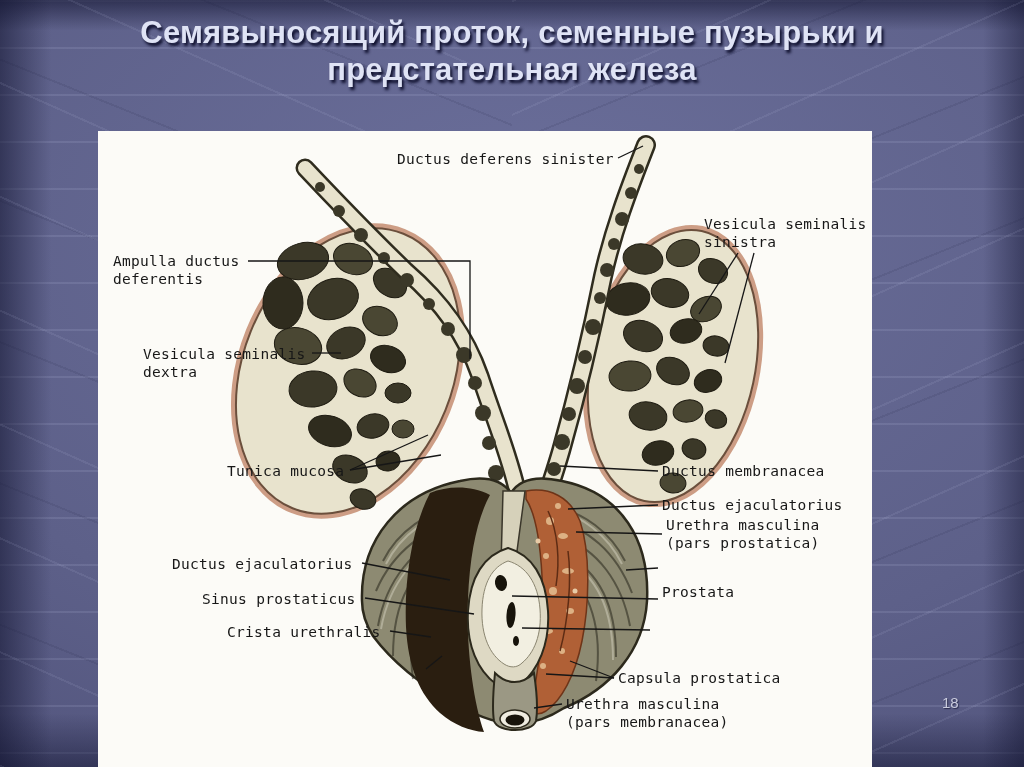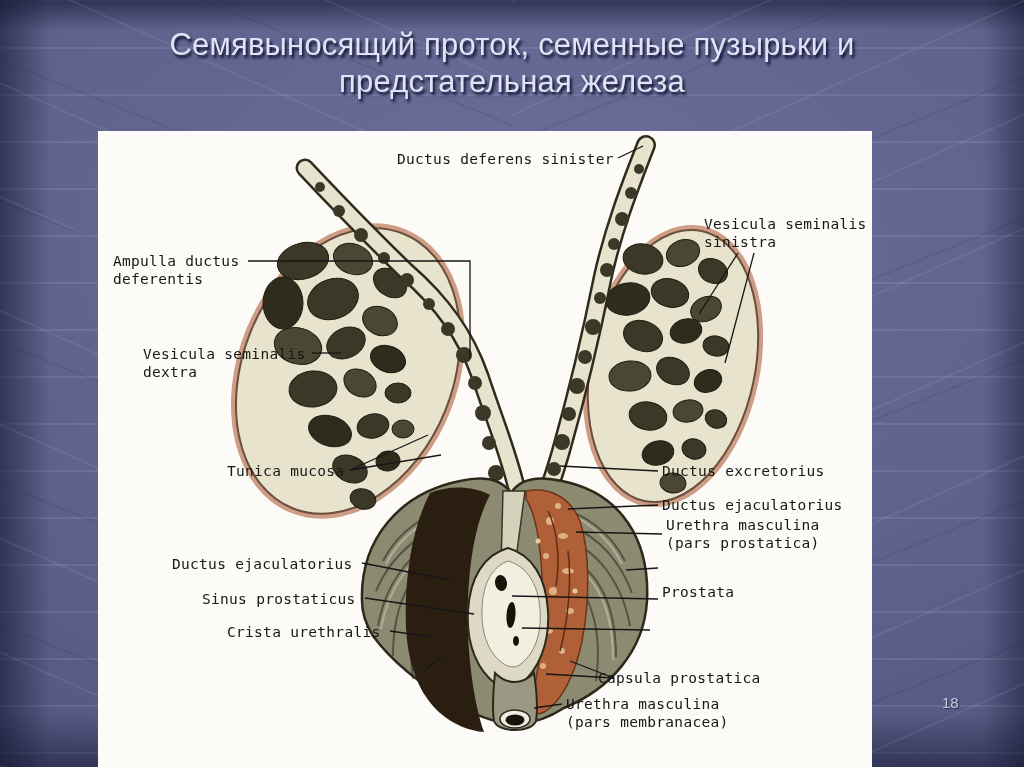--- a/index.html
+++ b/index.html
@@ -15,22 +15,22 @@
   .grid-half{position:absolute;top:0;height:767px;width:512px;pointer-events:none;}
   .grid-half.l{left:0;
     background:
       repeating-linear-gradient(24deg, rgba(205,210,242,.09) 0 2px, rgba(0,0,0,0) 2px 104px),
       repeating-linear-gradient(22deg, rgba(24,26,58,.10) 0 2px, rgba(0,0,0,0) 2px 131px);}
   .grid-half.r{left:512px;
     background:
       repeating-linear-gradient(156deg, rgba(205,210,242,.09) 0 2px, rgba(0,0,0,0) 2px 104px),
       repeating-linear-gradient(158deg, rgba(24,26,58,.10) 0 2px, rgba(0,0,0,0) 2px 131px);}
   .title{
-    position:absolute;left:0;right:0;top:14px;margin:12px;
-    text-align:center;font-weight:normal;font-size:31px;line-height:37px;
+    position:absolute;left:0;right:0;top:14px;margin:0;
+    text-align:center;font-weight:bold;font-size:31px;line-height:37px;
     color:#dfe3f5;letter-spacing:.2px;
     text-shadow:2px 3px 3px rgba(8,10,38,.95);
   }
   .title span{display:block;}
   .figure{
     position:absolute;left:98px;top:131px;width:774px;height:728px;
     background:#fcfbf7;
   }
   .figure svg{position:absolute;left:0;top:0;}
   .lbl{
@@ -246,27 +246,27 @@
     </svg>
 
     <div class="lbl" style="left:299px;top:19px">Ductus deferens sinister</div>
     <div class="lbl" style="left:606px;top:84px">Vesicula seminalis
 sinistra</div>
     <div class="lbl" style="left:15px;top:121px">Ampulla ductus
 deferentis</div>
     <div class="lbl" style="left:45px;top:214px">Vesicula seminalis
 dextra</div>
     <div class="lbl" style="left:129px;top:331px">Tunica mucosa</div>
-    <div class="lbl" style="left:564px;top:331px">Ductus excretorius</div>
+    <div class="lbl" style="left:564px;top:331px">Ductus membranacea</div>
     <div class="lbl" style="left:564px;top:365px">Ductus ejaculatorius</div>
     <div class="lbl" style="left:568px;top:385px">Urethra masculina
 (pars prostatica)</div>
     <div class="lbl" style="left:564px;top:452px">Prostata</div>
     <div class="lbl" style="left:74px;top:424px">Ductus ejaculatorius</div>
     <div class="lbl" style="left:104px;top:459px">Sinus prostaticus</div>
     <div class="lbl" style="left:129px;top:492px">Crista urethralis</div>
-    <div class="lbl" style="left:500px;top:538px">Capsula prostatica</div>
+    <div class="lbl" style="left:520px;top:538px">Capsula prostatica</div>
     <div class="lbl" style="left:468px;top:564px">Urethra masculina
 (pars membranacea)</div>
   </div>
 
   <div class="page-number">18</div>
 </div>
 
 </body></html>

